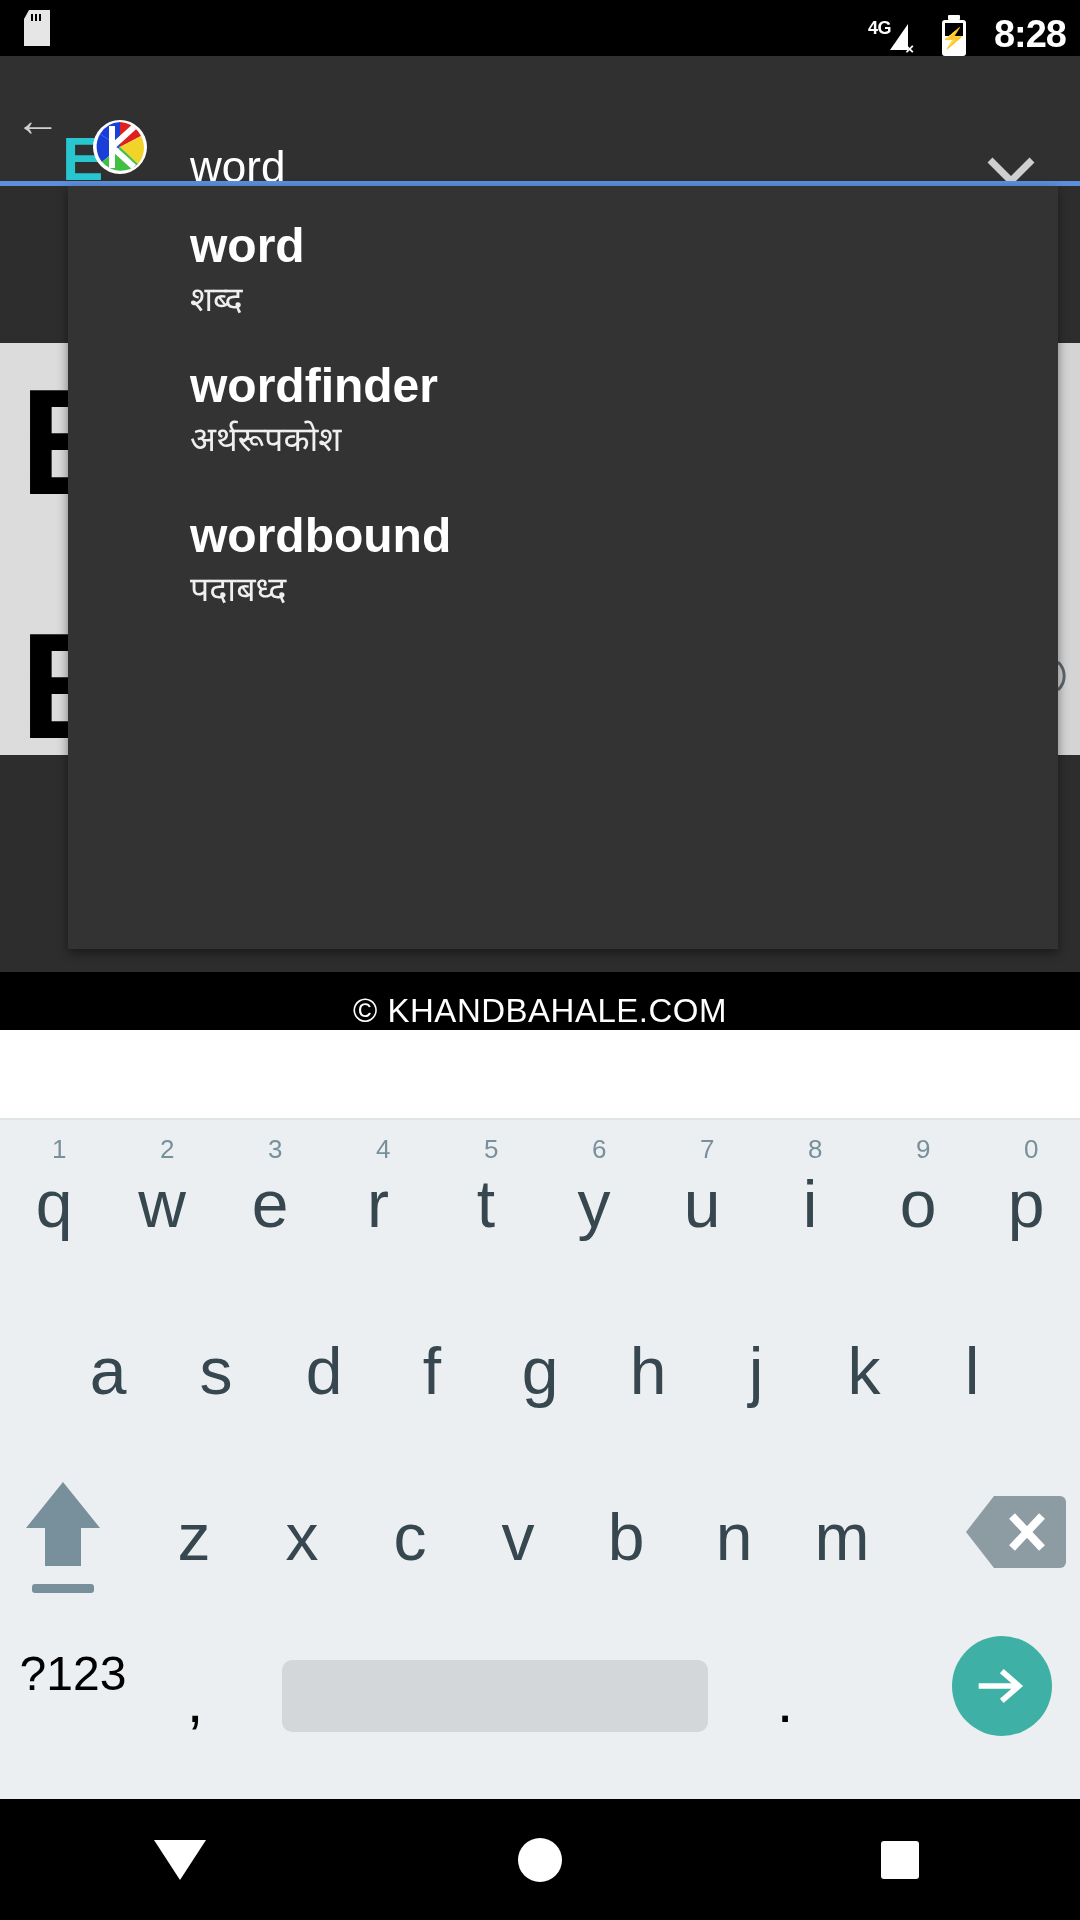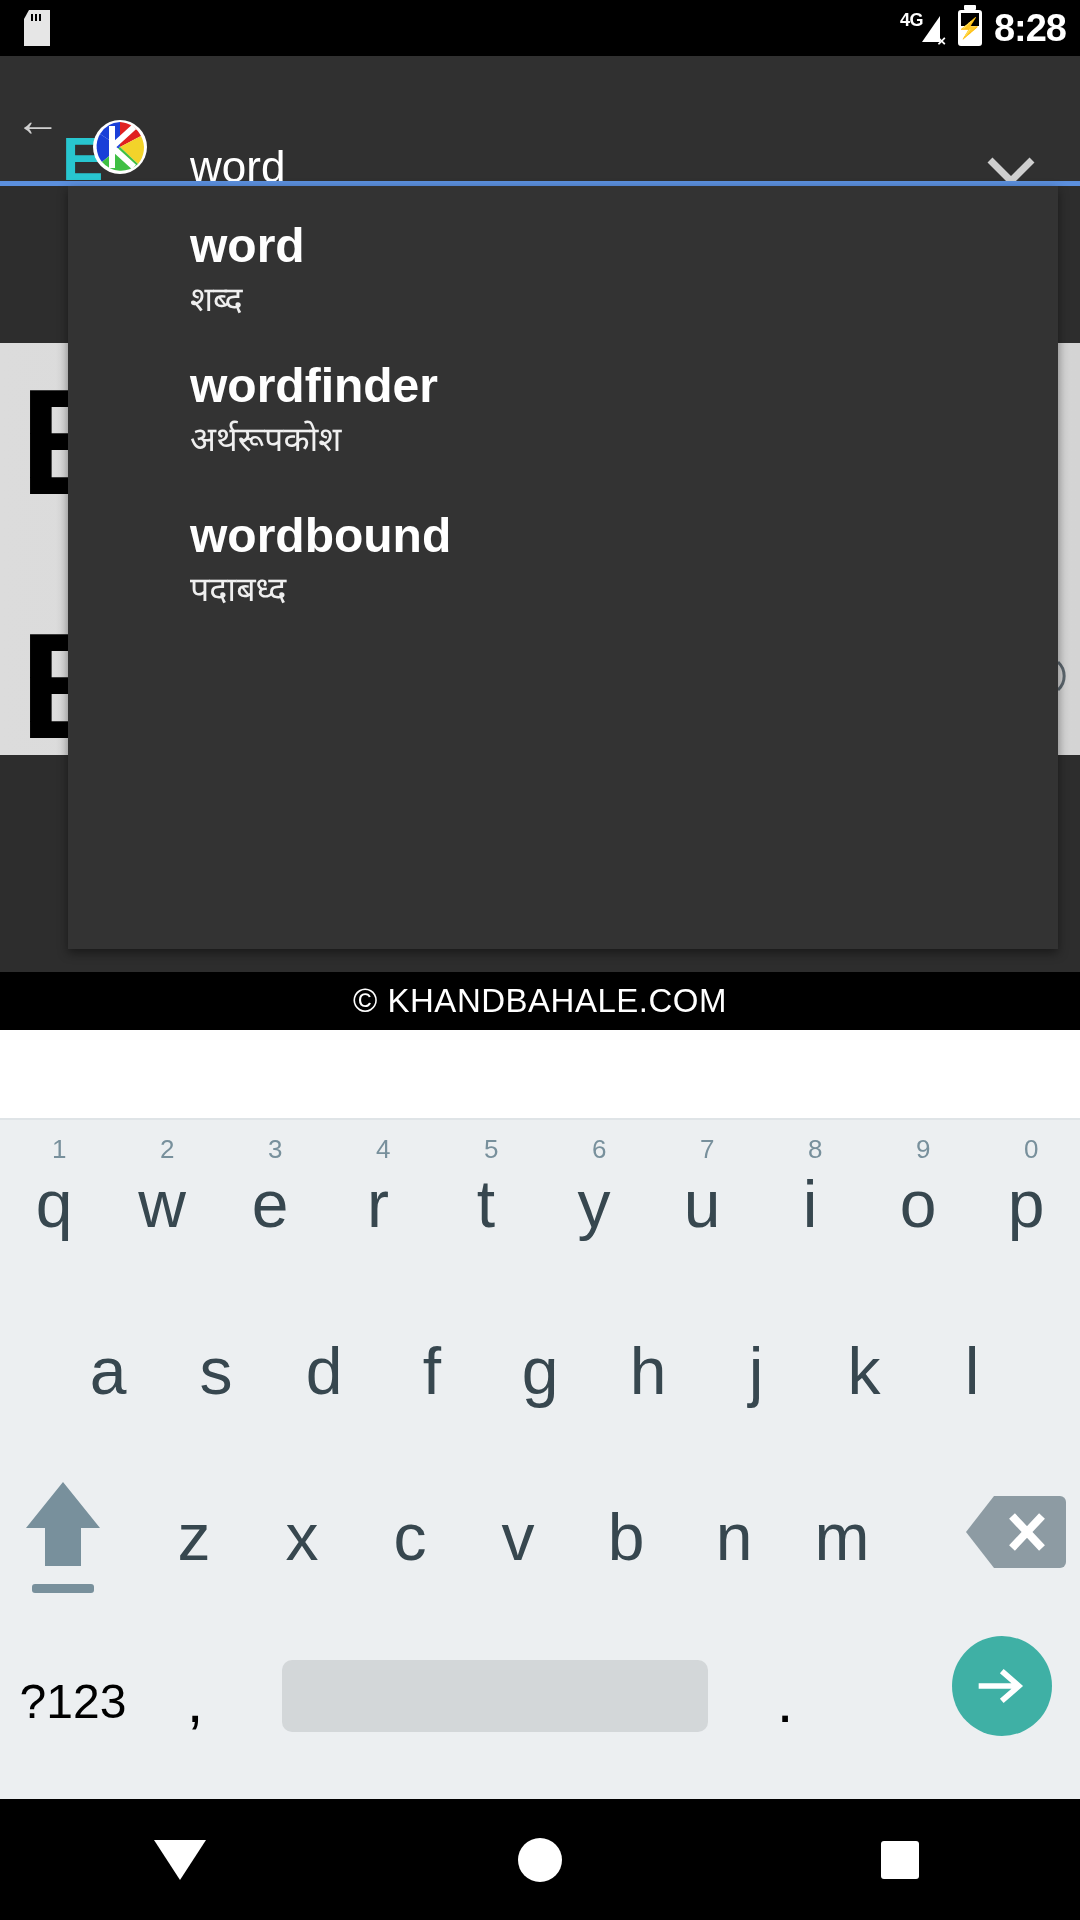--- a/index.html
+++ b/index.html
@@ -12,21 +12,21 @@
   #screen { position: relative; width: 1080px; height: 1920px; background: #fff; }
 
   
   .status-bar {
     position: absolute; top: 0; left: 0; width: 1080px; height: 56px;
     background: #000; color: #fff;
   }
   .sd-icon { position: absolute; left: 24px; top: 10px; width: 26px; height: 36px; }
   .status-right {
     position: absolute; right: 14px; top: 0; height: 56px;
-    display: flex; align-items: center; gap: 12px;
+    display: flex; align-items: flex-end; gap: 28px;
   }
   .signal-wrap { position: relative; width: 46px; height: 40px; }
   .net-label {
     position: absolute; left: 0; top: 2px;
     font-size: 18px; font-weight: bold; letter-spacing: -0.5px; color: #fff;
   }
   .signal-tri {
     position: absolute; right: 6px; bottom: 6px;
     width: 0; height: 0;
     border-left: 18px solid transparent;
@@ -88,21 +88,21 @@
     position: absolute; left: 20px; font-size: 150px; font-weight: bold;
     color: #000; line-height: 1; font-family: "Liberation Sans", sans-serif;
   }
   .behind-letter.one { top: 24px; }
   .behind-letter.two { top: 268px; }
   .speaker-icon {
     position: absolute; right: 14px; top: 313px; width: 44px; height: 40px;
   }
   .footer-bar {
     position: absolute; top: 972px; left: 0; width: 1080px; height: 58px;
-    background: #000; display: flex; align-items: center; justify-content: center;
+    background: #000; display: flex; align-items: flex-end; justify-content: center;
   }
   .footer-text {
     color: #fff; font-size: 33px; letter-spacing: 0.5px;
   }
   .white-gap {
     position: absolute; top: 1030px; left: 0; width: 1080px; height: 88px;
     background: #fff;
   }
 
   
@@ -157,21 +157,21 @@
 
   .shift-key {
     position: absolute; left: 8px; top: 8px; width: 110px; height: 150px;
   }
   .backspace-key {
     position: absolute; right: 14px; top: 38px; width: 100px; height: 80px;
   }
 
   .sym-key {
     position: absolute; left: 8px; top: 26px; width: 130px; height: 110px;
-    display: flex; align-items: center; justify-content: center;
+    display: flex; align-items: flex-start; justify-content: center;
   }
   .sym-key .glyph { font-size: 48px; }
   .comma-key {
     position: absolute; left: 150px; top: 26px; width: 90px; height: 110px;
     display: flex; align-items: center; justify-content: center;
   }
   .comma-key .glyph { font-size: 60px; }
   .space-key {
     position: absolute; left: 282px; top: 40px; width: 426px; height: 72px;
     background: #d3d7d9; border-radius: 10px;

